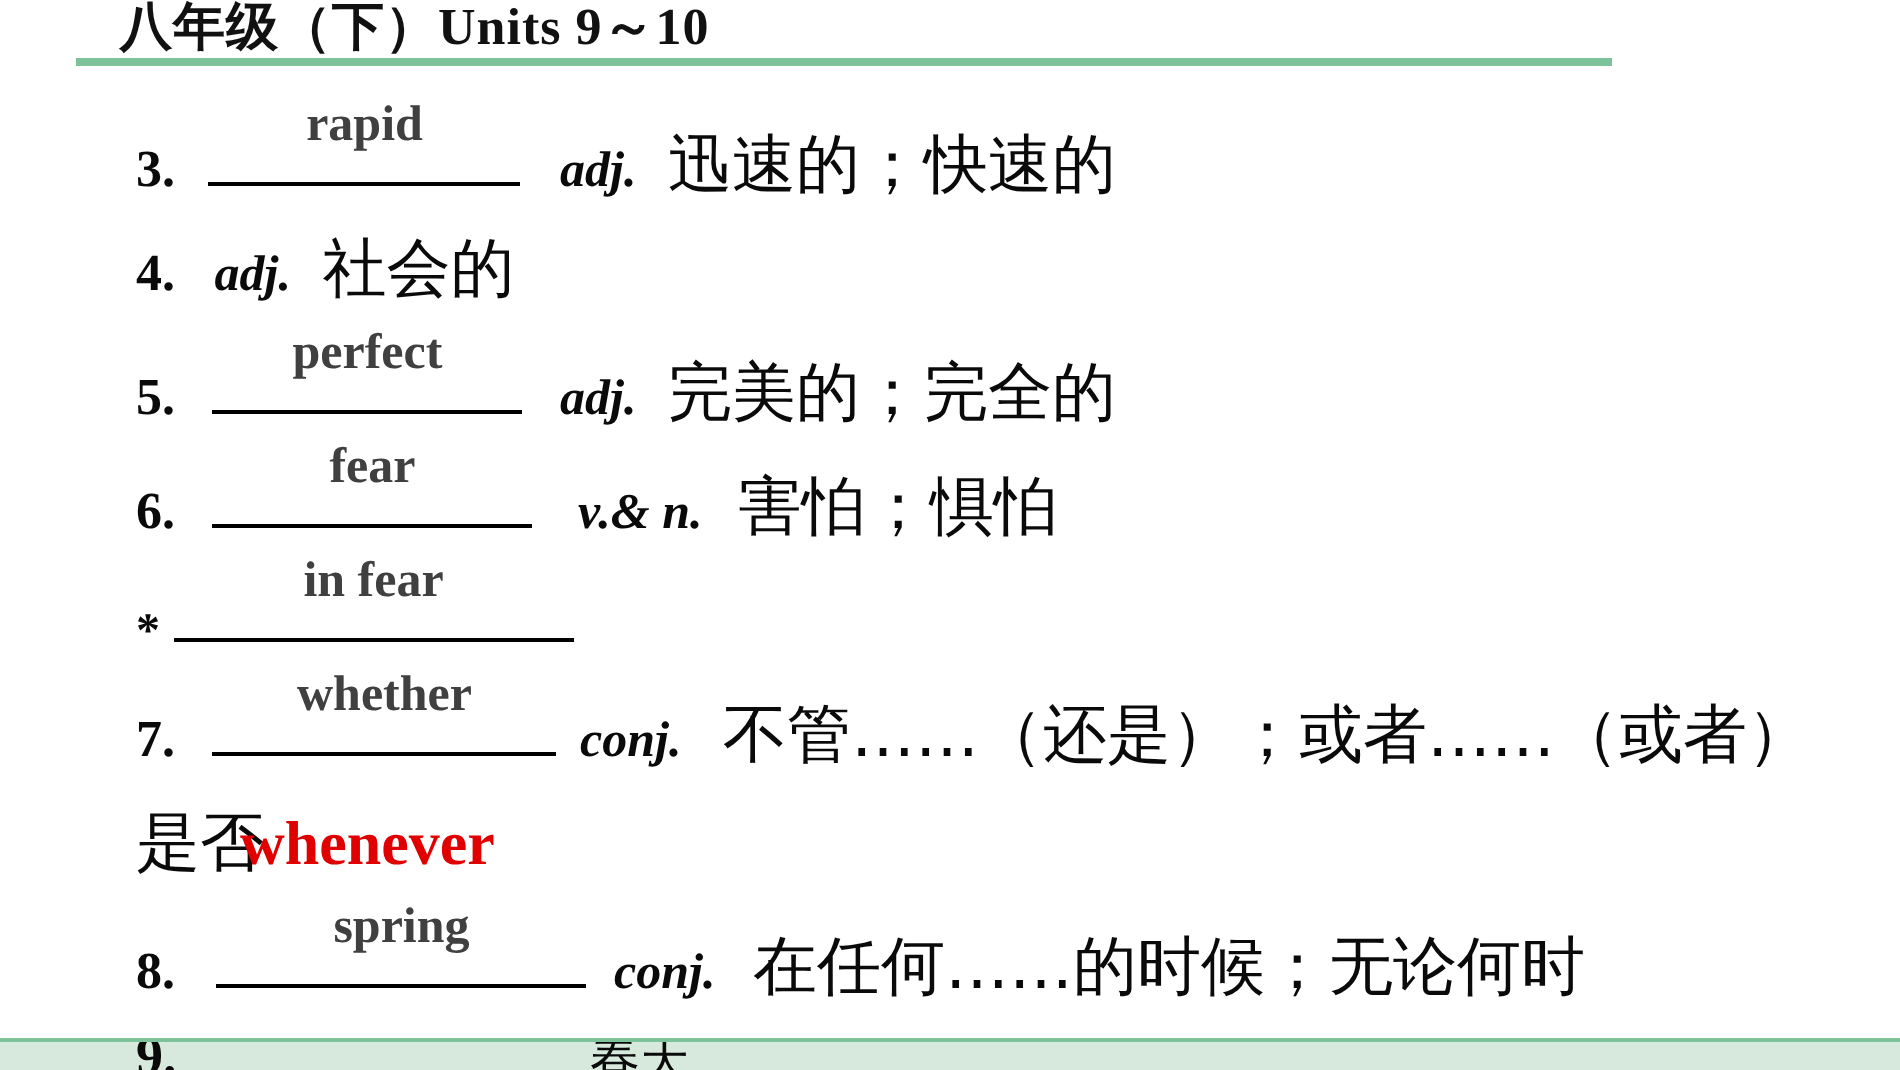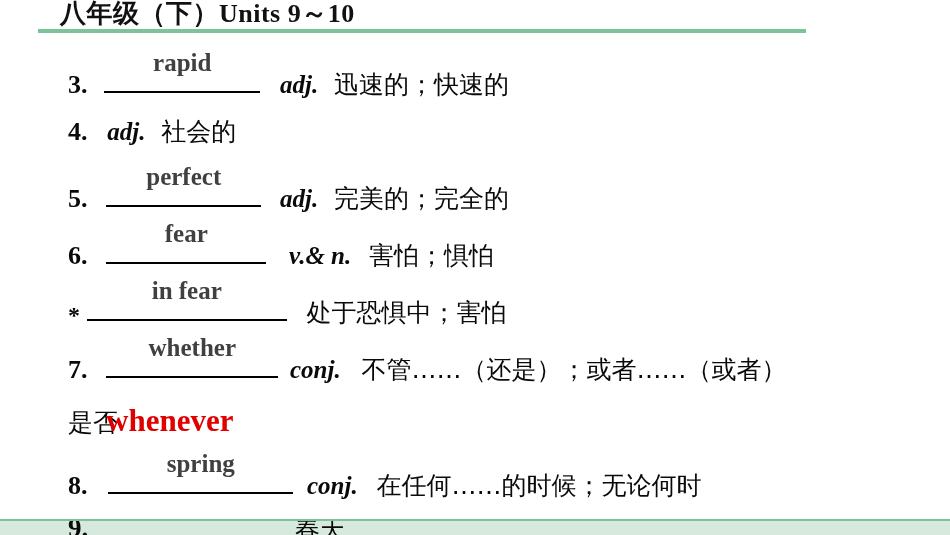--- a/index.html
+++ b/index.html
@@ -140,21 +140,21 @@
     font-size: 25px;
     white-space: nowrap;
   }
   .pos {
     font-style: italic;
     font-weight: bold;
     font-size: 25px;
   }
   .cn {
     font-family: "DejaVu Sans", "Liberation Sans", sans-serif;
-    font-size: 25px;
+    font-size: 32px;
     font-weight: normal;
   }
   .star {
     font-size: 24px;
     font-weight: bold;
     vertical-align: -2px;
   }
   .overflow-word {
     color: #e00000;
     font-weight: bold;
@@ -233,21 +233,20 @@
     </span>
     <span class="pos" style="margin-left:16px;">v.&amp; n.</span>
     <span class="cn" style="margin-left:11px;">害怕；惧怕</span>
   </div>
 
   <div class="entry" style="top:256px; left:68px;">
     <span class="star">*</span>
     <span class="blank" style="width:200px; margin-left:0px;">
       <span class="ans">in fear</span>
     </span>
-    <span class="cn" style="margin-left:13px;">处于恐惧中；害怕</span>
   </div>
 
   <div class="entry" style="top:313px; left:68px;">
     <span class="num">7.</span>
     <span class="blank" style="width:172px; margin-left:12px;">
       <span class="ans">whether</span>
     </span>
     <span class="pos" style="margin-left:5px;">conj.</span>
     <span class="cn" style="margin-left:14px;">不管……（还是）；或者……（或者）</span>
   </div>

